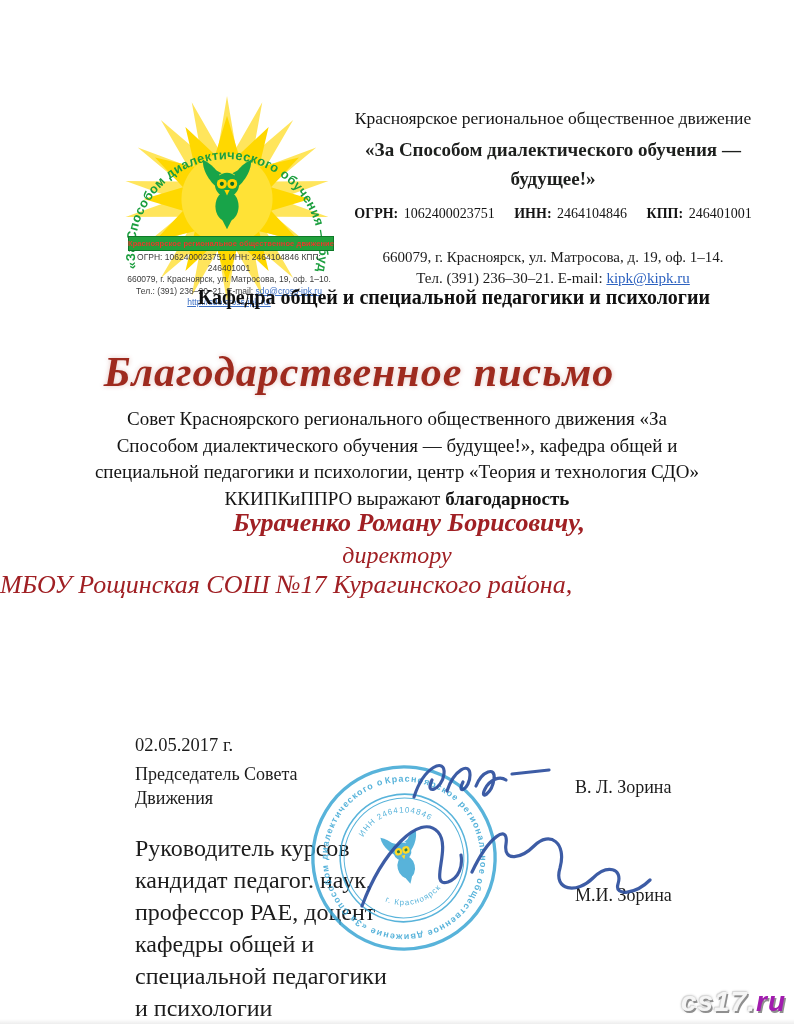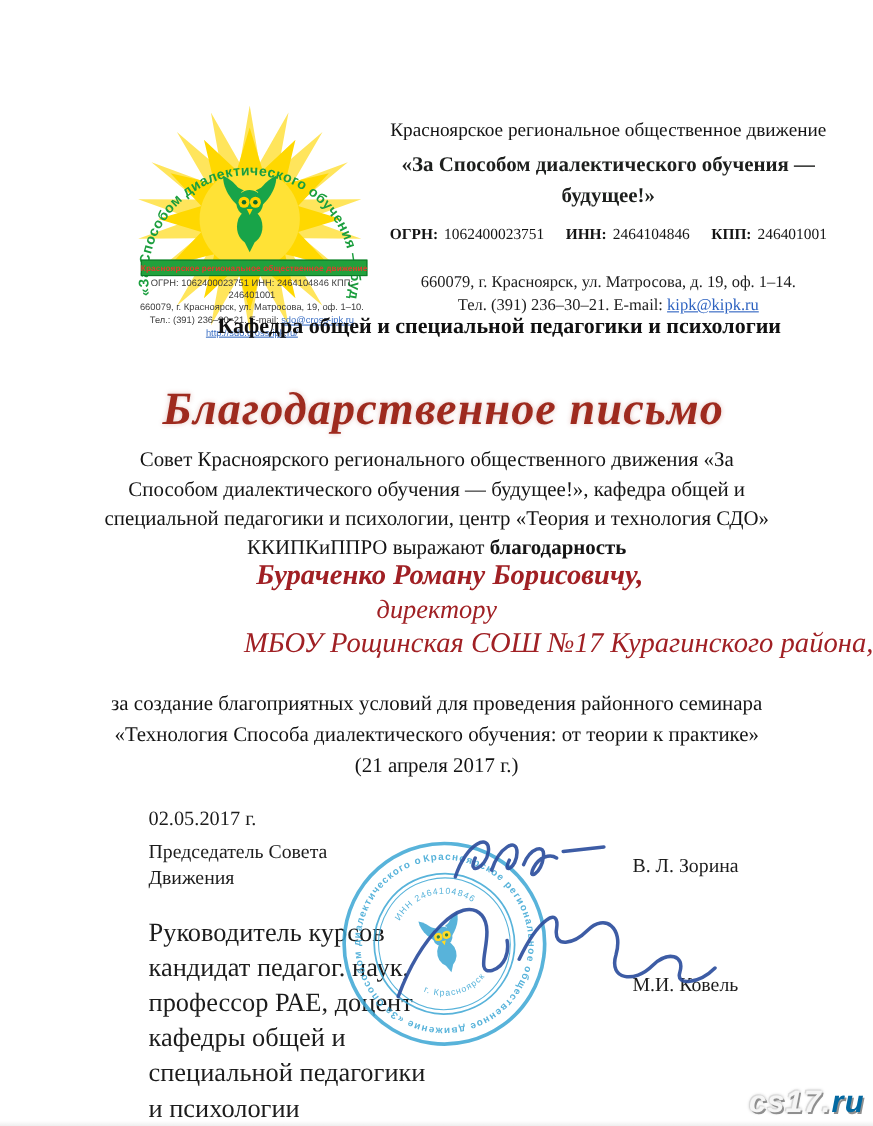--- a/index.html
+++ b/index.html
@@ -28,50 +28,50 @@
     border:1px solid #0e7a28;display:flex;align-items:center;justify-content:center;}
   .logo-band span{font-size:7.5px;font-weight:bold;color:#e8392b;white-space:nowrap;
     font-family:"Liberation Sans",sans-serif;letter-spacing:.1px;}
   .logo-contacts{left:118px;top:252px;width:222px;text-align:center;
     font-family:"Liberation Sans",sans-serif;font-size:8.5px;line-height:1.32;color:#3c3c3c;}
   .logo-contacts .lnk{color:#3b6fc4;text-decoration:underline;}
 
   
   .doc-title{left:0;top:348px;width:718px;text-align:center;
     font-size:42px;font-weight:bold;font-style:italic;color:#9e2a1e;
-    letter-spacing:1px;text-shadow:0 0 5px rgba(158,42,30,.28);margin-left:44px;}
+    letter-spacing:1px;text-shadow:0 0 5px rgba(158,42,30,.28);}
 
   
   .para{left:90px;width:614px;text-align:center;font-size:19px;line-height:1.4;color:#141414;}
   .para-intro{top:406px;}
   .para-intro b{font-weight:bold;}
   .recipient-name{left:0;top:508px;width:794px;text-align:center;
     font-size:26px;font-weight:bold;font-style:italic;color:#a02024;padding-left:12px;}
   .recipient-role{left:0;top:542px;width:794px;text-align:center;
     font-size:24px;font-style:italic;color:#a02024;}
-  .recipient-org{left:0;top:570px;width:794px;text-align:right;
+  .recipient-org{left:0;top:570px;width:794px;text-align:left;
     font-size:26px;font-style:italic;color:#a02024;}
   .para-reason{top:626px;line-height:1.5;}
 
   
   .date-line{left:135px;top:735px;font-size:18.5px;}
   .sig-pos1{left:135px;top:763px;width:220px;font-size:18px;line-height:1.33;}
   .sig-name1{left:575px;top:777px;font-size:18px;}
   .sig-pos2{left:135px;top:833px;width:252px;font-size:24px;line-height:1.33;}
   .sig-name2{left:575px;top:885px;font-size:18px;}
 
   .stamp-wrap{left:306px;top:760px;width:196px;height:196px;opacity:.85;}
   .sign-layer{left:0;top:0;width:794px;height:1024px;pointer-events:none;}
 
   
   .watermark{right:8px;bottom:6px;font-family:"Liberation Sans",sans-serif;
     font-style:italic;font-weight:bold;font-size:28px;letter-spacing:1px;white-space:nowrap;}
   .watermark .w1{color:#f5f5f5;
     text-shadow:1.5px 1.5px 0 #8f8f8f,-1px -1px 0 #d9d9d9,0 0 3px #9a9a9a;}
-  .watermark .w2{color:#0369a1;text-shadow:1.5px 1.5px 0 #8f8f8f;}
+  .watermark .w2{color:#a21caf;text-shadow:1.5px 1.5px 0 #8f8f8f;}
   .scan-edge{left:0;bottom:0;width:794px;height:5px;
     background:linear-gradient(to top,rgba(0,0,0,.07),rgba(0,0,0,0));}
 </style>
 </head>
 <body>
 
 <div class="page">
 
   <div class="abs logo-wrap">
     <svg width="224" height="212" viewBox="0 0 224 214">
@@ -136,29 +136,28 @@
   <div class="abs doc-title">Благодарственное письмо</div>
 
   <div class="abs para para-intro">
     <span>Совет Красноярского регионального общественного движения «За Способом диалектического обучения — будущее!», кафедра общей и специальной педагогики и психологии, центр «Теория и технология СДО» ККИПКиППРО выражают </span><b>благодарность</b>
   </div>
 
   <div class="abs recipient-name">Бураченко Роману Борисовичу,</div>
   <div class="abs recipient-role">директору</div>
   <div class="abs recipient-org">МБОУ Рощинская СОШ №17 Курагинского района,</div>
 
-  <div class="abs para para-reason">за создание благоприятных условий для проведения районного семинара «Технология Способа диалектического обучения: от теории к практике» (21 апреля 2017 г.)</div>
 
   <div class="abs date-line">02.05.2017 г.</div>
 
   <div class="abs sig-pos1">Председатель Совета Движения</div>
   <div class="abs sig-name1">В. Л. Зорина</div>
 
   <div class="abs sig-pos2">Руководитель курсов кандидат педагог. наук, профессор РАЕ, доцент кафедры общей и специальной педагогики и психологии ККИПКиППРО</div>
-  <div class="abs sig-name2">М.И. Ковель</div>
+  <div class="abs sig-name2">М.И. Зорина</div>
 
   <div class="abs stamp-wrap">
     <svg width="196" height="196" viewBox="-100 -100 200 200">
       <defs>
         <path id="stRing" d="M 0 -78 A 78 78 0 1 1 -0.05 -78" fill="none"></path>
         <path id="stInner" d="M -45 -13 A 47 47 0 0 1 45 -13" fill="none"></path>
         <path id="stBottom" d="M -46 16 A 49 49 0 0 0 46 16" fill="none"></path>
       </defs>
       <g transform="rotate(-14)" stroke="#3ba6d4" fill="none">
         <circle r="93" stroke-width="3.4"></circle>

